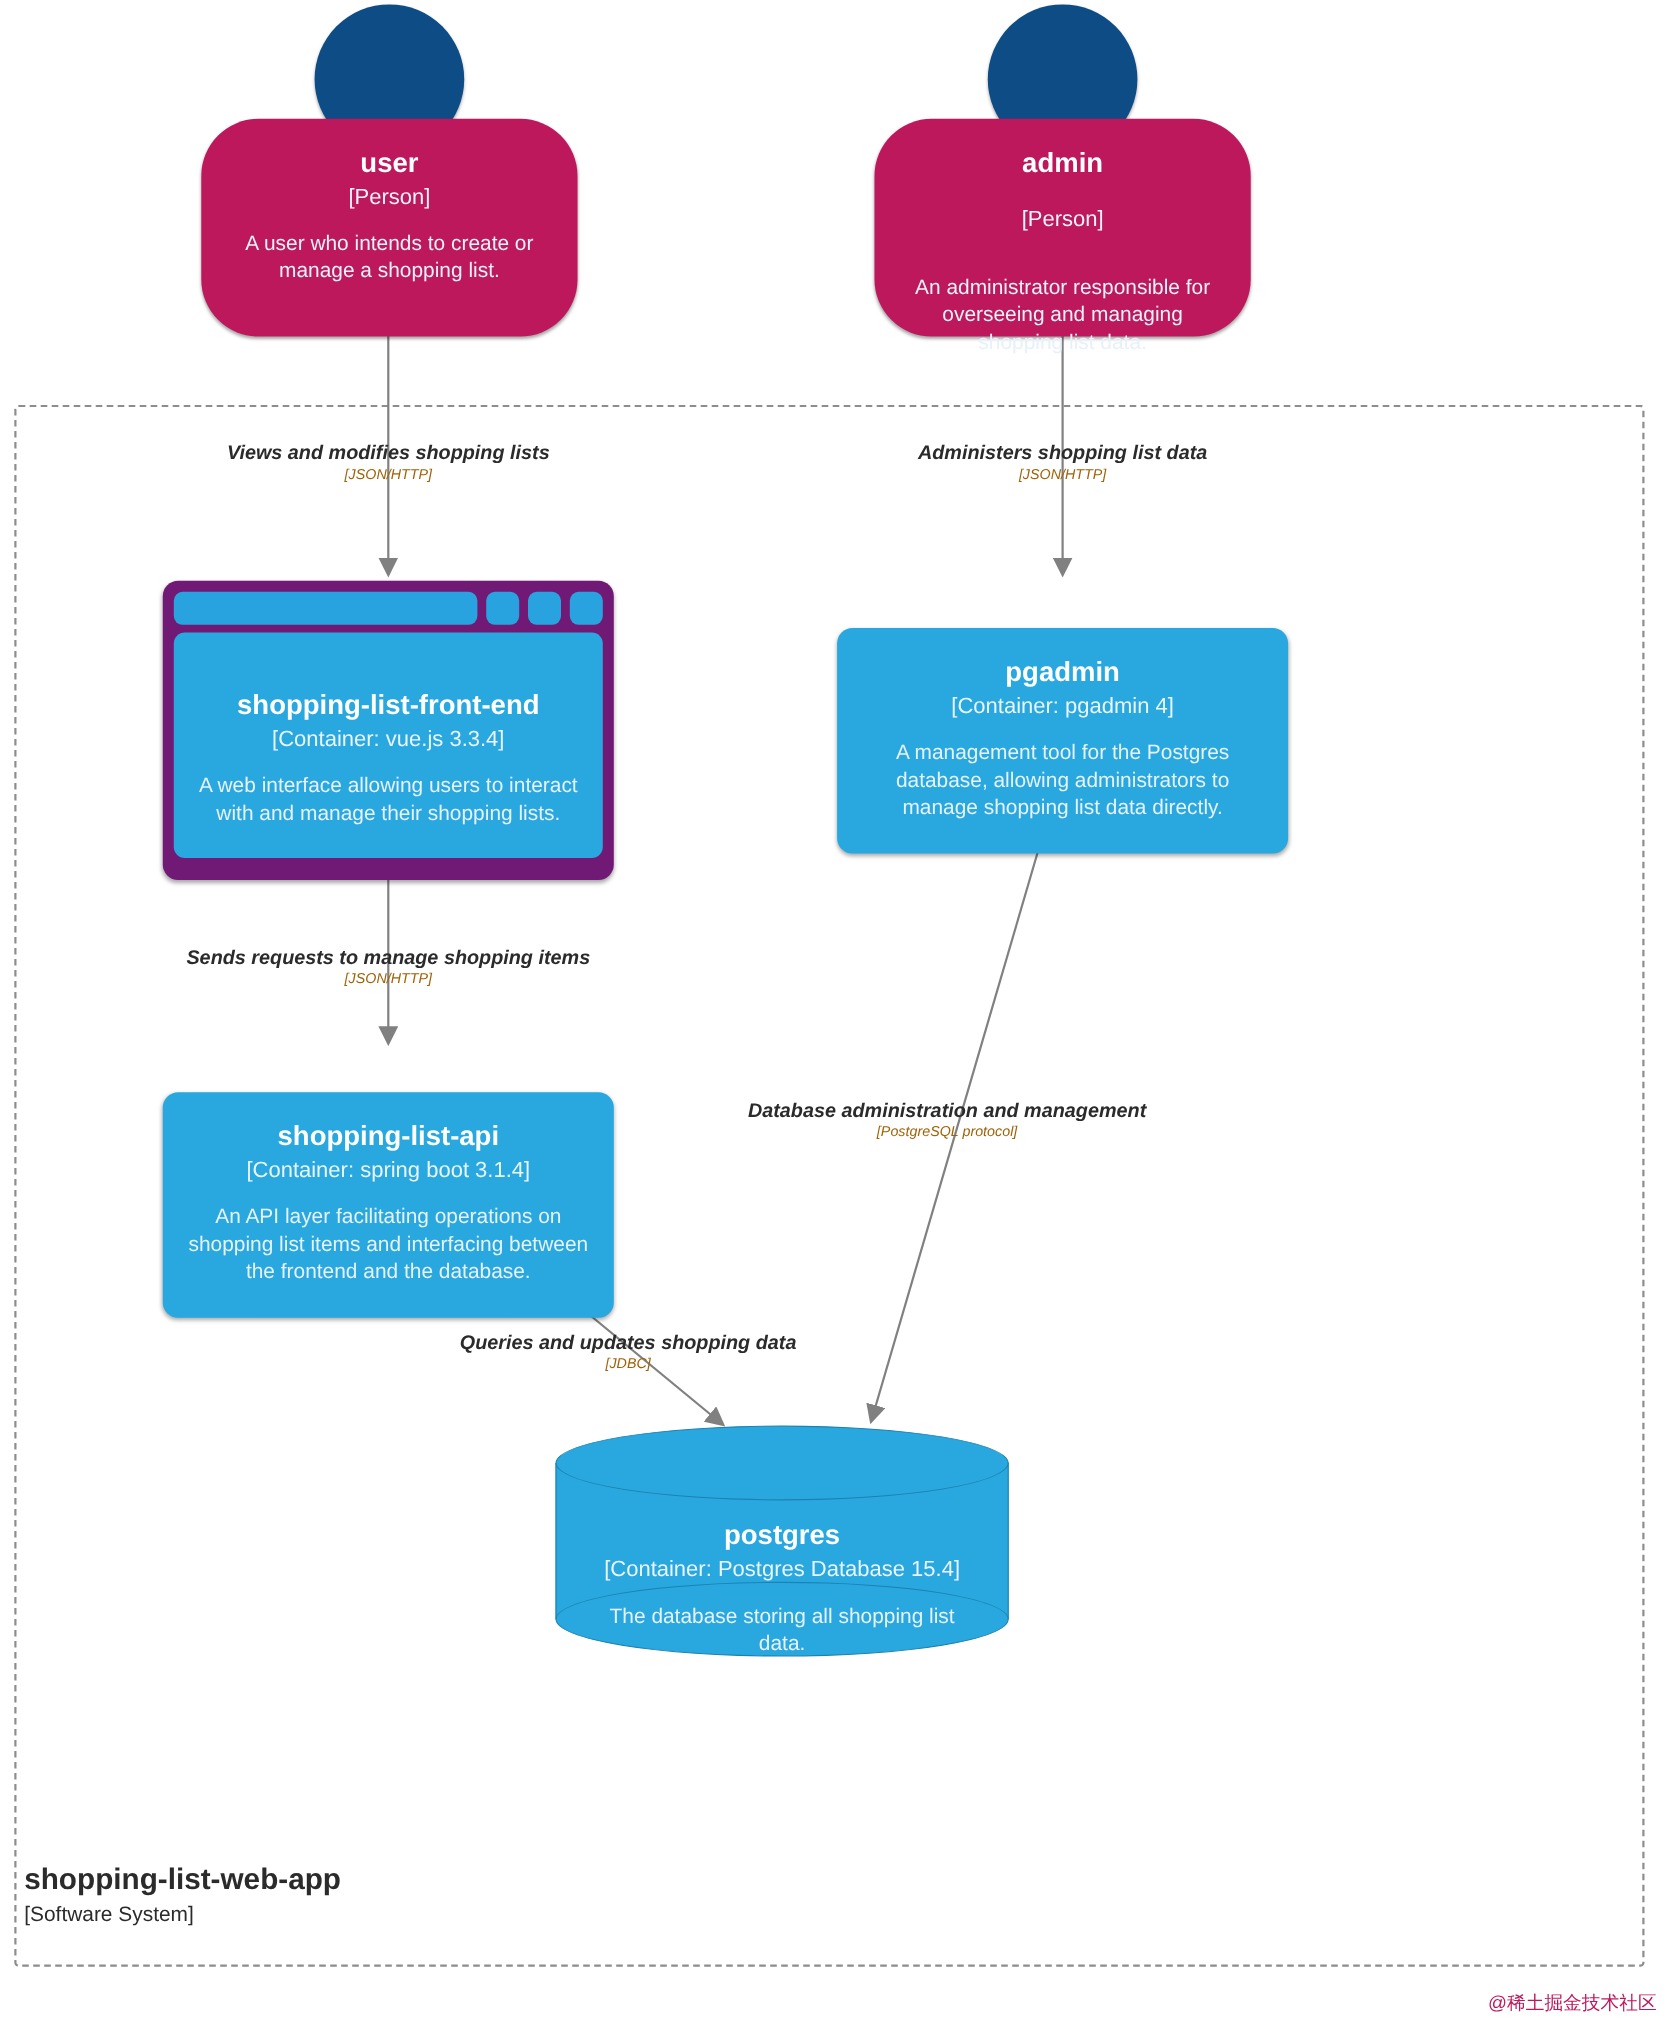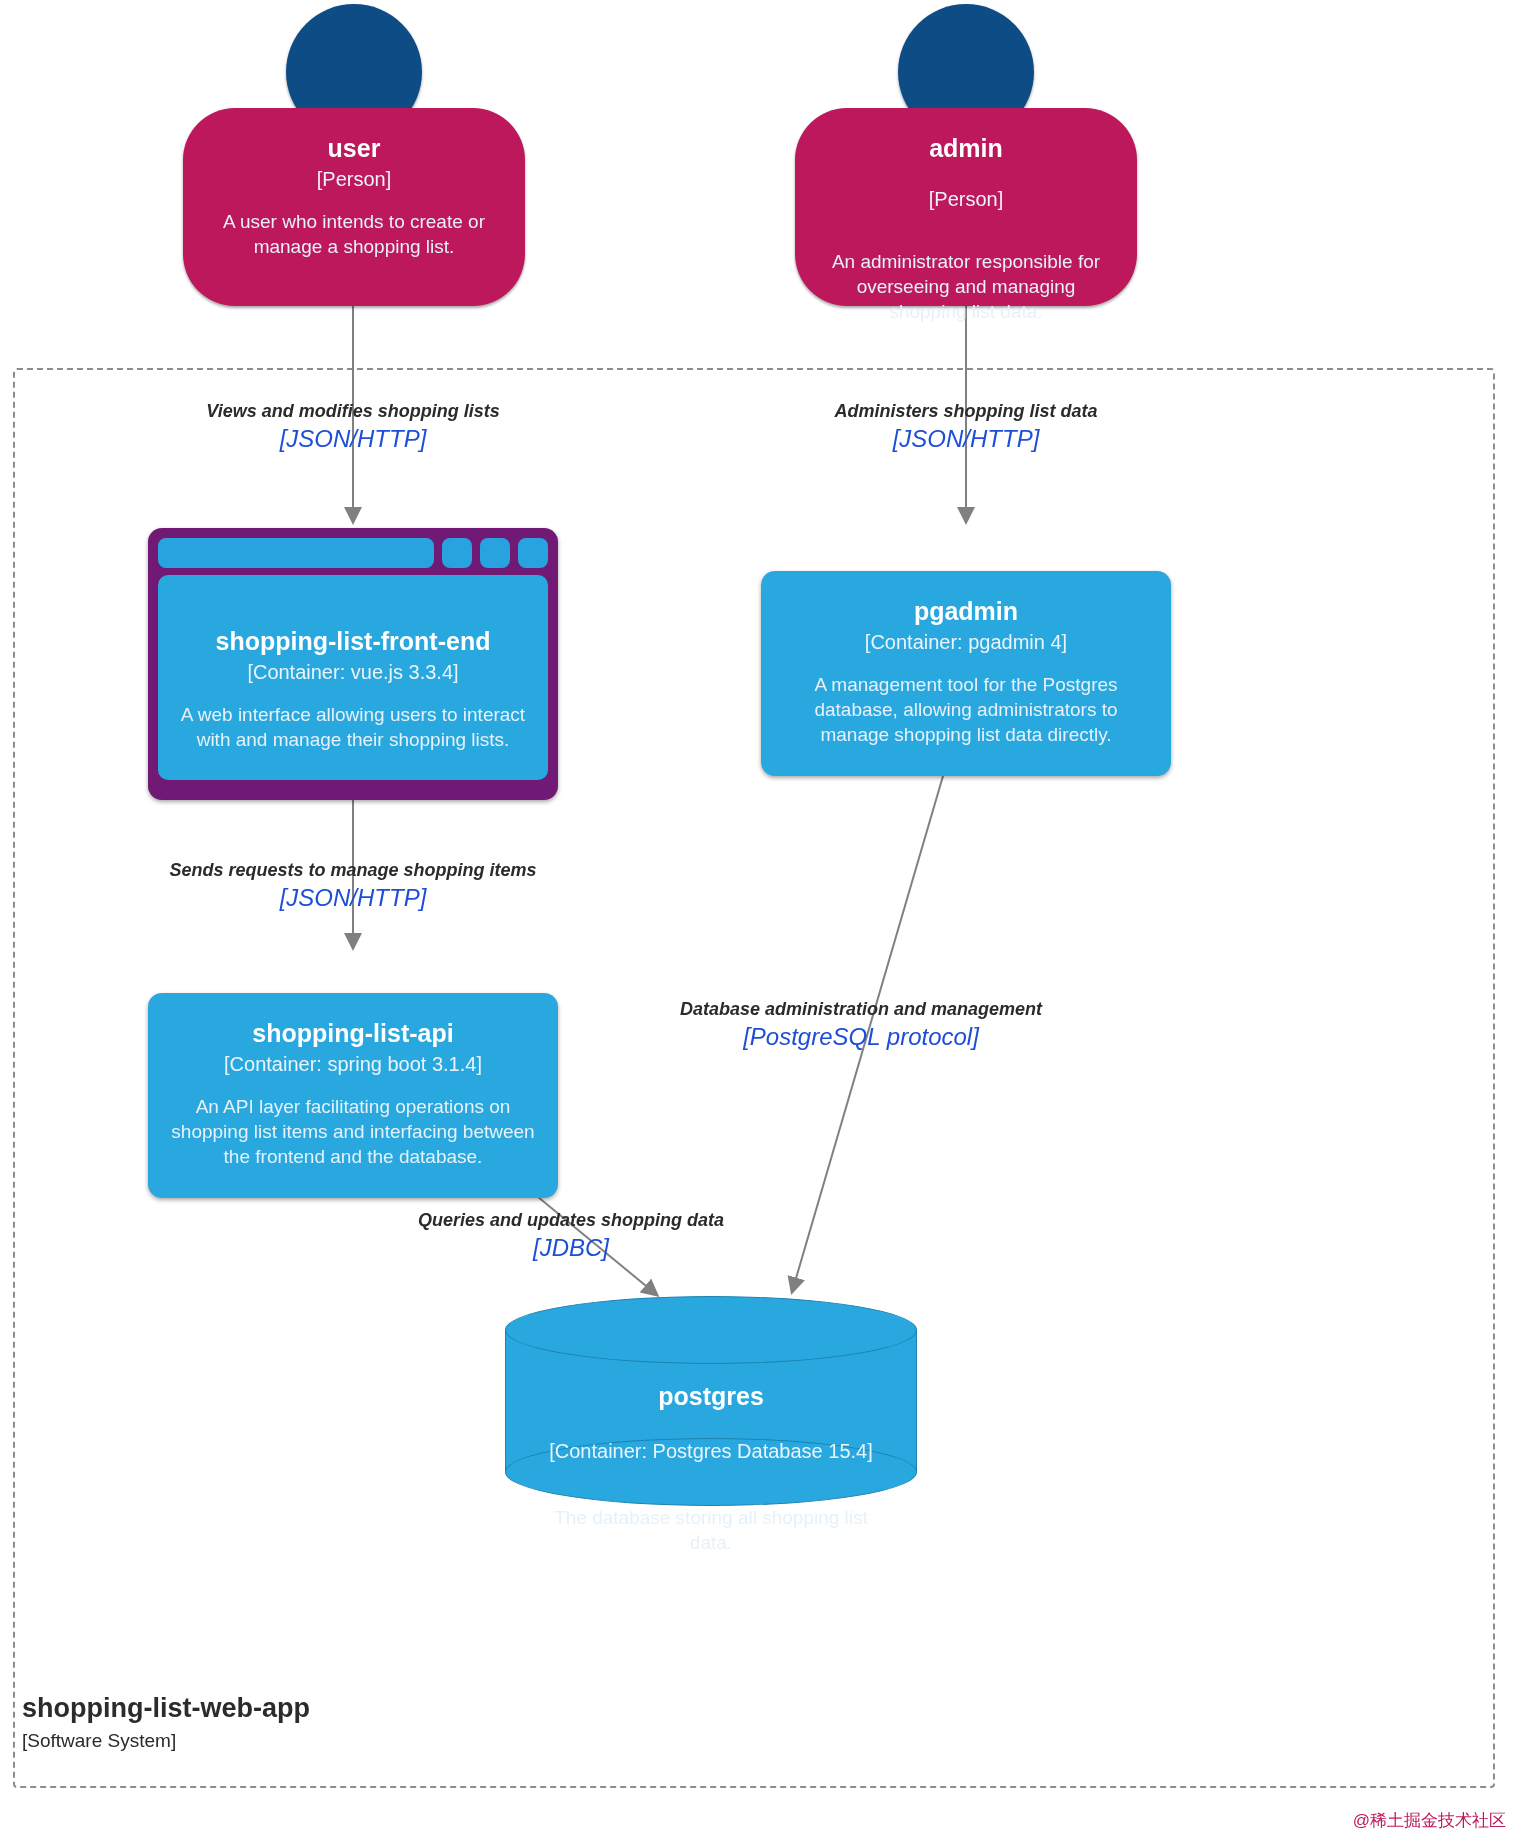--- a/index.html
+++ b/index.html
@@ -158,21 +158,20 @@
   .cyl-text {
     position: absolute;
     left: 0;
     top: 86px;
     width: 100%;
     display: flex;
     flex-direction: column;
     align-items: center;
     padding: 0 28px;
     box-sizing: border-box;
-    gap: 24px;
   }
 
   
   .boundary {
     position: absolute;
     border: 2px dashed #8d8d8d;
     border-radius: 4px;
     box-sizing: border-box;
   }
   .boundary-label {
@@ -198,23 +197,23 @@
     color: #2b2b2b;
     white-space: nowrap;
     font-style: italic;
   }
   .edge-label .el-main {
     font-size: 18px;
     font-weight: bold;
     line-height: 1.25;
   }
   .edge-label .el-tech {
-    font-size: 24px;
+    font-size: 13px;
     line-height: 1.3;
-    color: #1d4ed8;
+    color: #a16207;
   }
 
   
   #edges {
     position: absolute;
     left: 0;
     top: 0;
     width: 1522px;
     height: 1842px;
     pointer-events: none;

